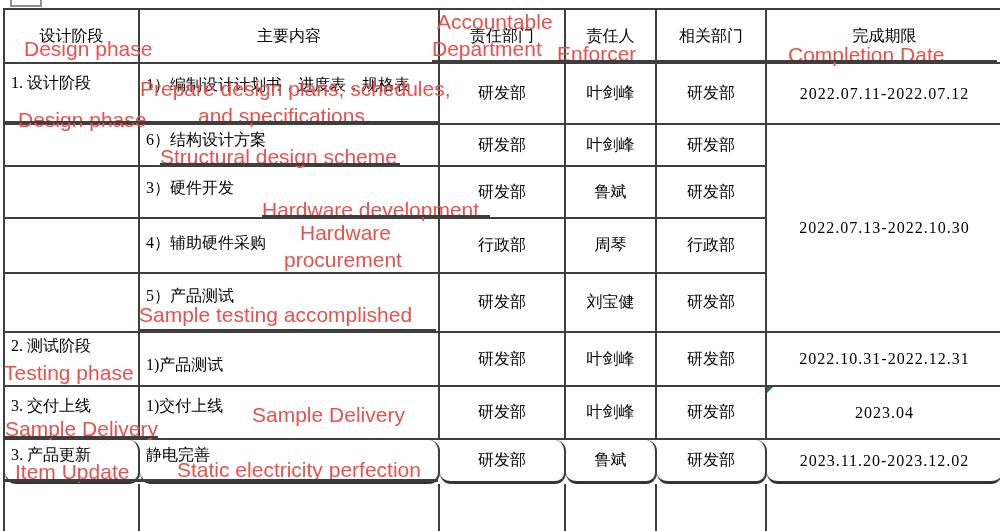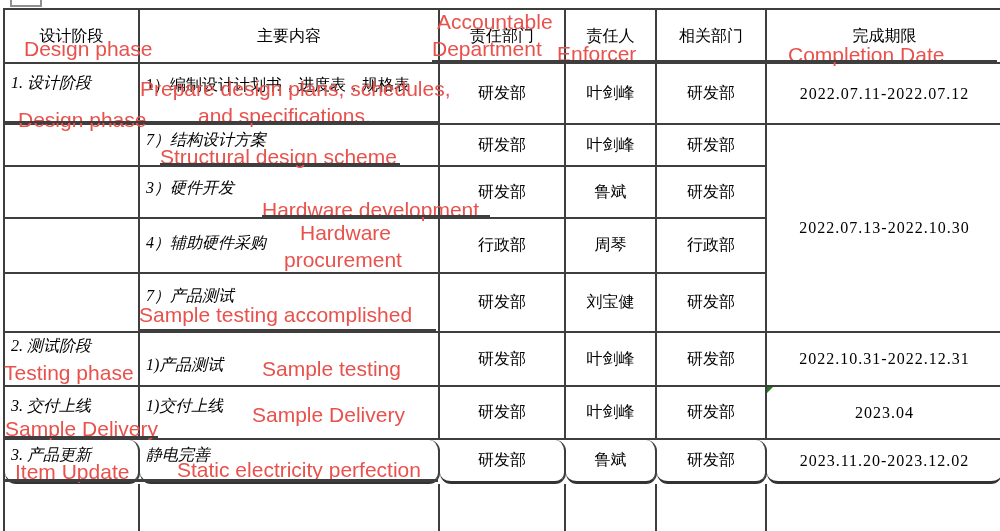--- a/index.html
+++ b/index.html
@@ -8,21 +8,21 @@
   .tbl{position:absolute;left:3px;top:8px;width:997px;height:523px;display:grid;
        grid-template-columns:135px 300px 126px 91px 110px 235px;
        grid-template-rows:54px 61px 42px 52px 55px 59px 54px 53px 44px auto;
        border-top:2px solid #3e3e3e;border-left:2px solid #3e3e3e;}
   .c{box-sizing:border-box;border-right:2px solid #3e3e3e;border-bottom:2px solid #3e3e3e;
      font-size:16px;color:#000000;background:transparent;position:relative;}
   .noR{border-right:none !important;}
   .noB{border-bottom:none !important;}
   .thickB{border-bottom:3px solid #333333 !important;border-radius:11px;}
   .center{display:flex;align-items:center;justify-content:center;text-align:center;}
-  .topleft{padding:9px 4px 0 6px;font-style:italic;}
+  .topleft{padding:9px 4px 0 6px;}
   .r1wrap{padding:3px 12px 0 6px;line-height:35px;}
   .date{display:flex;align-items:center;justify-content:center;letter-spacing:1px;white-space:nowrap;}
   .red{position:absolute;color:#e8514c;font-family:"Liberation Sans","DejaVu Sans",sans-serif;
        font-size:21px;line-height:25px;white-space:nowrap;z-index:5;}
   .strike{position:absolute;height:2px;background:#3e3e3e;z-index:6;}
   .flag{position:absolute;width:0;height:0;border-top:6px solid #1e7e1e;
         border-right:6px solid transparent;z-index:7;}
   .remnant{position:absolute;left:10px;top:-2px;width:28px;height:7px;
            border:2px solid #8f8f8f;border-top:none;z-index:2;}
 </style>
@@ -43,41 +43,41 @@
     <div class="c center noR" style="grid-column:6;grid-row:1">完成期限</div>
 
     <div class="c topleft" style="grid-column:1;grid-row:2">1. 设计阶段</div>
     <div class="c r1wrap" style="grid-column:2;grid-row:2">1）编制设计计划书，进度表，规格表</div>
     <div class="c center" style="grid-column:3;grid-row:2">研发部</div>
     <div class="c center" style="grid-column:4;grid-row:2">叶剑峰</div>
     <div class="c center" style="grid-column:5;grid-row:2">研发部</div>
     <div class="c date noR" style="grid-column:6;grid-row:2">2022.07.11-2022.07.12</div>
 
     <div class="c" style="grid-column:1;grid-row:3"></div>
-    <div class="c topleft" style="grid-column:2;grid-row:3;padding-top:5px">7）结构设计方案</div>
+    <div class="c topleft" style="grid-column:2;grid-row:3;padding-top:5px">6）结构设计方案</div>
     <div class="c center" style="grid-column:3;grid-row:3">研发部</div>
     <div class="c center" style="grid-column:4;grid-row:3">叶剑峰</div>
     <div class="c center" style="grid-column:5;grid-row:3">研发部</div>
 
     <div class="c date noR" style="grid-column:6;grid-row:3/7">2022.07.13-2022.10.30</div>
 
     <div class="c" style="grid-column:1;grid-row:4"></div>
     <div class="c topleft" style="grid-column:2;grid-row:4;padding-top:11px">3）硬件开发</div>
     <div class="c center" style="grid-column:3;grid-row:4">研发部</div>
     <div class="c center" style="grid-column:4;grid-row:4">鲁斌</div>
     <div class="c center" style="grid-column:5;grid-row:4">研发部</div>
 
     <div class="c" style="grid-column:1;grid-row:5"></div>
     <div class="c topleft" style="grid-column:2;grid-row:5;padding-top:14px">4）辅助硬件采购</div>
     <div class="c center" style="grid-column:3;grid-row:5">行政部</div>
     <div class="c center" style="grid-column:4;grid-row:5">周琴</div>
     <div class="c center" style="grid-column:5;grid-row:5">行政部</div>
 
     <div class="c" style="grid-column:1;grid-row:6"></div>
-    <div class="c topleft" style="grid-column:2;grid-row:6;padding-top:12px">7）产品测试</div>
+    <div class="c topleft" style="grid-column:2;grid-row:6;padding-top:12px">5）产品测试</div>
     <div class="c center" style="grid-column:3;grid-row:6">研发部</div>
     <div class="c center" style="grid-column:4;grid-row:6">刘宝健</div>
     <div class="c center" style="grid-column:5;grid-row:6">研发部</div>
 
     <div class="c topleft" style="grid-column:1;grid-row:7;padding-top:3px">2. 测试阶段</div>
     <div class="c topleft" style="grid-column:2;grid-row:7;padding-top:22px">1)产品测试</div>
     <div class="c center" style="grid-column:3;grid-row:7">研发部</div>
     <div class="c center" style="grid-column:4;grid-row:7">叶剑峰</div>
     <div class="c center" style="grid-column:5;grid-row:7">研发部</div>
     <div class="c date noR" style="grid-column:6;grid-row:7">2022.10.31-2022.12.31</div>
@@ -112,21 +112,20 @@
 
   <span class="red" style="left:18px;top:107px">Design phase</span>
   <span class="red" style="left:140px;top:76px">Prepare design plans, schedules,</span>
   <span class="red" style="left:198px;top:103px">and specifications.</span>
   <span class="red" style="left:160px;top:144px">Structural design scheme</span>
   <span class="red" style="left:262px;top:197px">Hardware development</span>
   <span class="red" style="left:300px;top:220px">Hardware</span>
   <span class="red" style="left:284px;top:247px">procurement</span>
   <span class="red" style="left:139px;top:302px">Sample testing accomplished</span>
   <span class="red" style="left:4px;top:360px">Testing phase</span>
-  <span class="red" style="left:262px;top:356px">Sample testing</span>
   <span class="red" style="left:5px;top:416px">Sample Delivery</span>
   <span class="red" style="left:252px;top:402px">Sample Delivery</span>
   <span class="red" style="left:15px;top:459px">Item Update</span>
   <span class="red" style="left:177px;top:457px">Static electricity perfection</span>
 
   <div class="strike" style="left:432px;top:60px;width:565px"></div>
   <div class="strike" style="left:5px;top:121px;width:433px"></div>
   <div class="strike" style="left:160px;top:163px;width:240px"></div>
   <div class="strike" style="left:262px;top:215px;width:228px"></div>
   <div class="strike" style="left:140px;top:329px;width:296px"></div>

